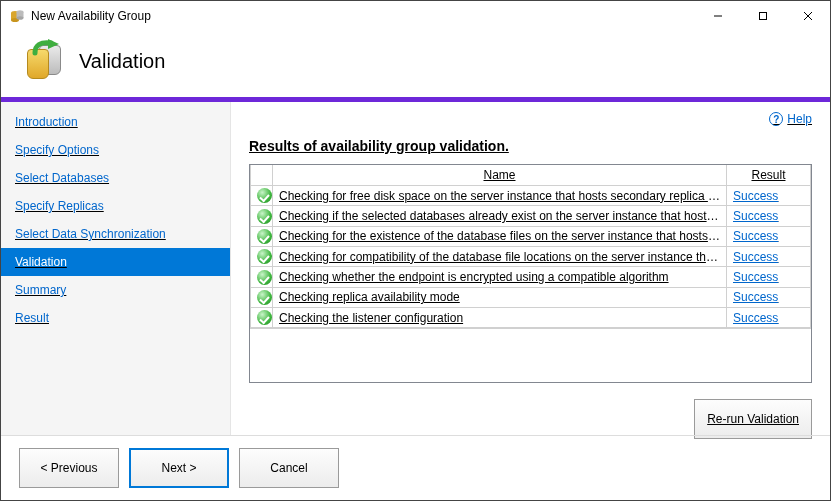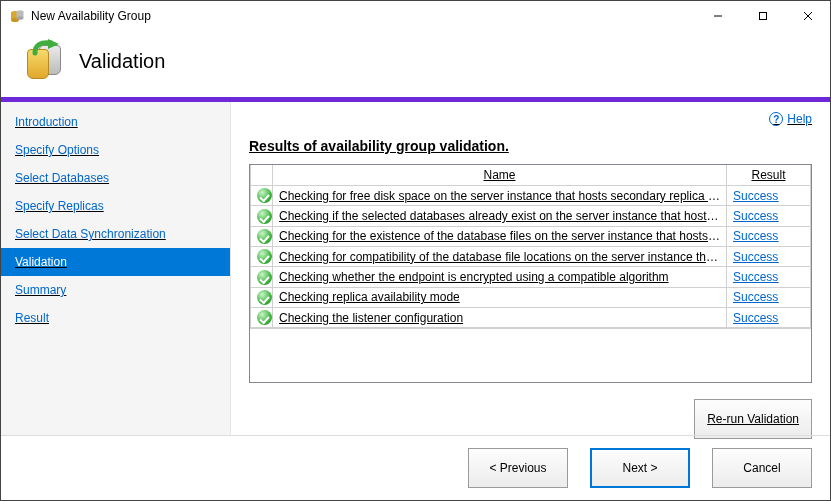--- a/index.html
+++ b/index.html
@@ -33,21 +33,21 @@
   table.grid td { padding: 2px 6px; border: 1px solid #d0d0d0; border-top: none; overflow: hidden; text-overflow: ellipsis; white-space: nowrap; vertical-align: middle; height: 19px; }
   table.grid td.col-icon { text-align: center; }
   .status-ok { display: inline-block; width: 15px; height: 15px; border-radius: 50%; background: radial-gradient(circle at 35% 30%, #c9f5c9, #3cb43c 60%, #2a8a2a); position: relative; vertical-align: middle; }
   .status-ok::after { content: ""; position: absolute; left: 3px; top: 6px; width: 7px; height: 4px; border-left: 2px solid #fff; border-bottom: 2px solid #fff; transform: rotate(-48deg); }
   .result-link { color: #0066cc; text-decoration: underline; cursor: pointer; }
   .grid-empty { height: 54px; border-top: 1px solid #d0d0d0; background: #fff; }
 
   .rerun-row { display: flex; justify-content: flex-end; padding-top: 16px; }
   .btn { min-width: 86px; height: 40px; background: linear-gradient(#fdfdfd,#ececec); border: 1px solid #9a9a9a; padding: 0 12px; font: inherit; cursor: pointer; }
 
-  .footer { border-top: 1px solid #ddd; padding: 12px 18px; display: flex; justify-content: flex-end; gap: 22px; }
+  .footer { border-top: 1px solid #ddd; padding: 12px 18px; display: flex; justify-content: flex-start; gap: 10px; }
   .btn-wide { min-width: 100px; }
   .btn-primary { border: 1px solid #0078d7; box-shadow: inset 0 0 0 1px #0078d7; }
 
   
   .app-icon-db { position:absolute; width:22px; height:30px; left:6px; top:10px;
     background: linear-gradient(#f6d96b,#e0a82a); border-radius:4px 4px 6px 6px; border:1px solid #b58a1e; }
   .app-icon-db2 { position:absolute; width:22px; height:30px; left:18px; top:6px;
     background: linear-gradient(#eaeaea,#bcbcbc); border-radius:4px 4px 6px 6px; border:1px solid #8a8a8a; }
   .app-icon-arrow { position:absolute; left:10px; top:0px; }
 </style>

